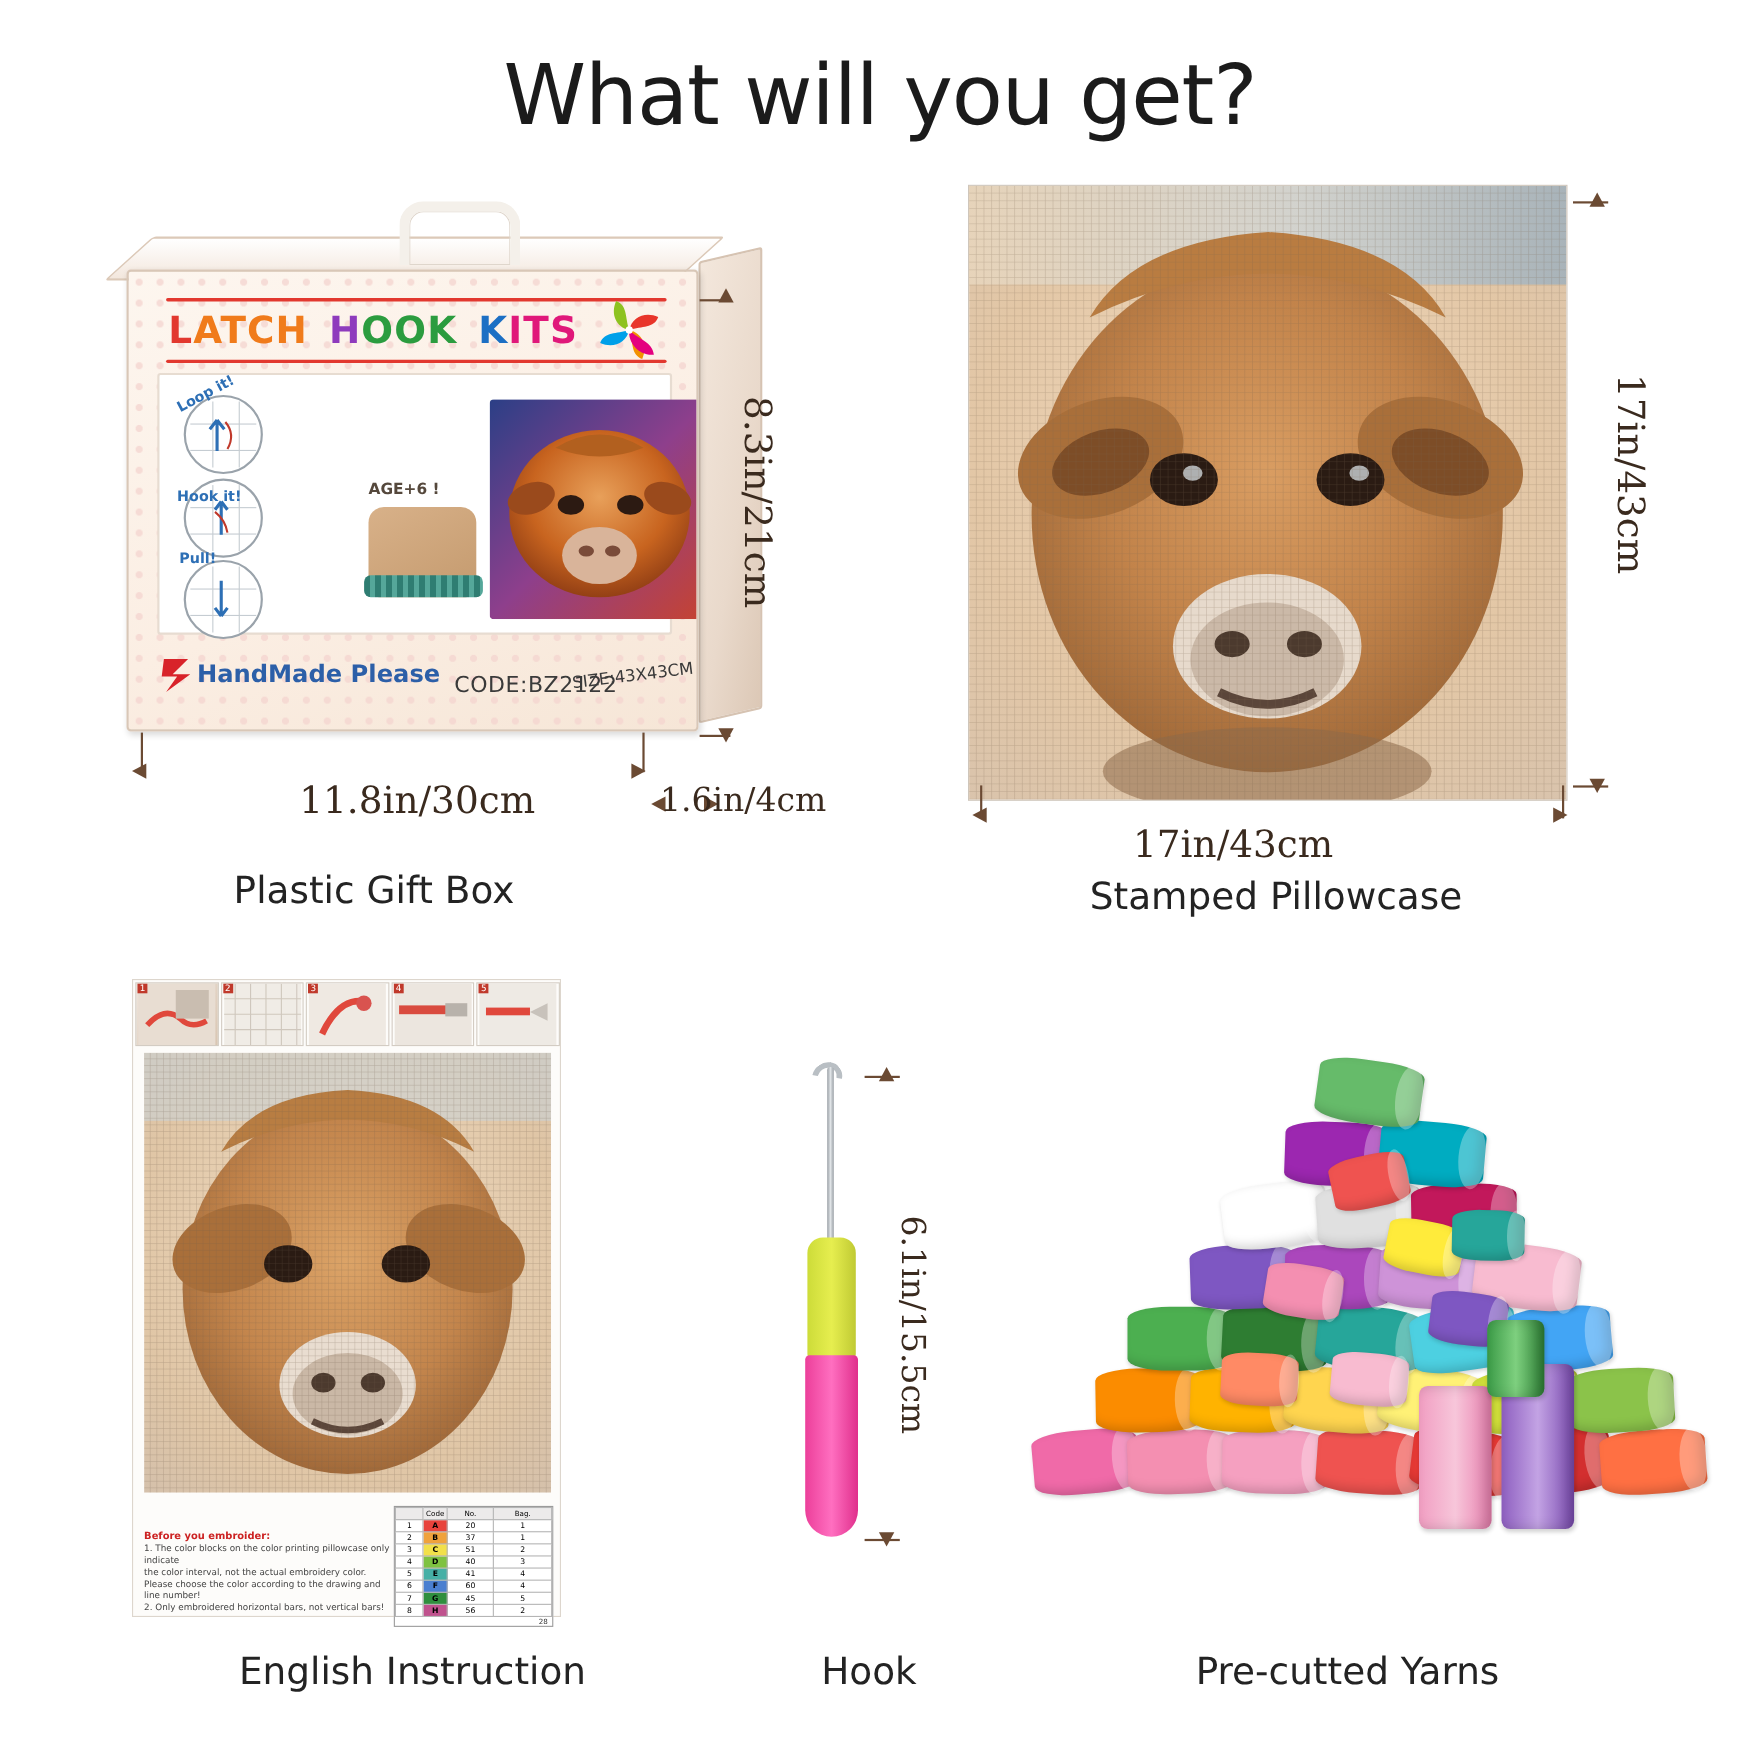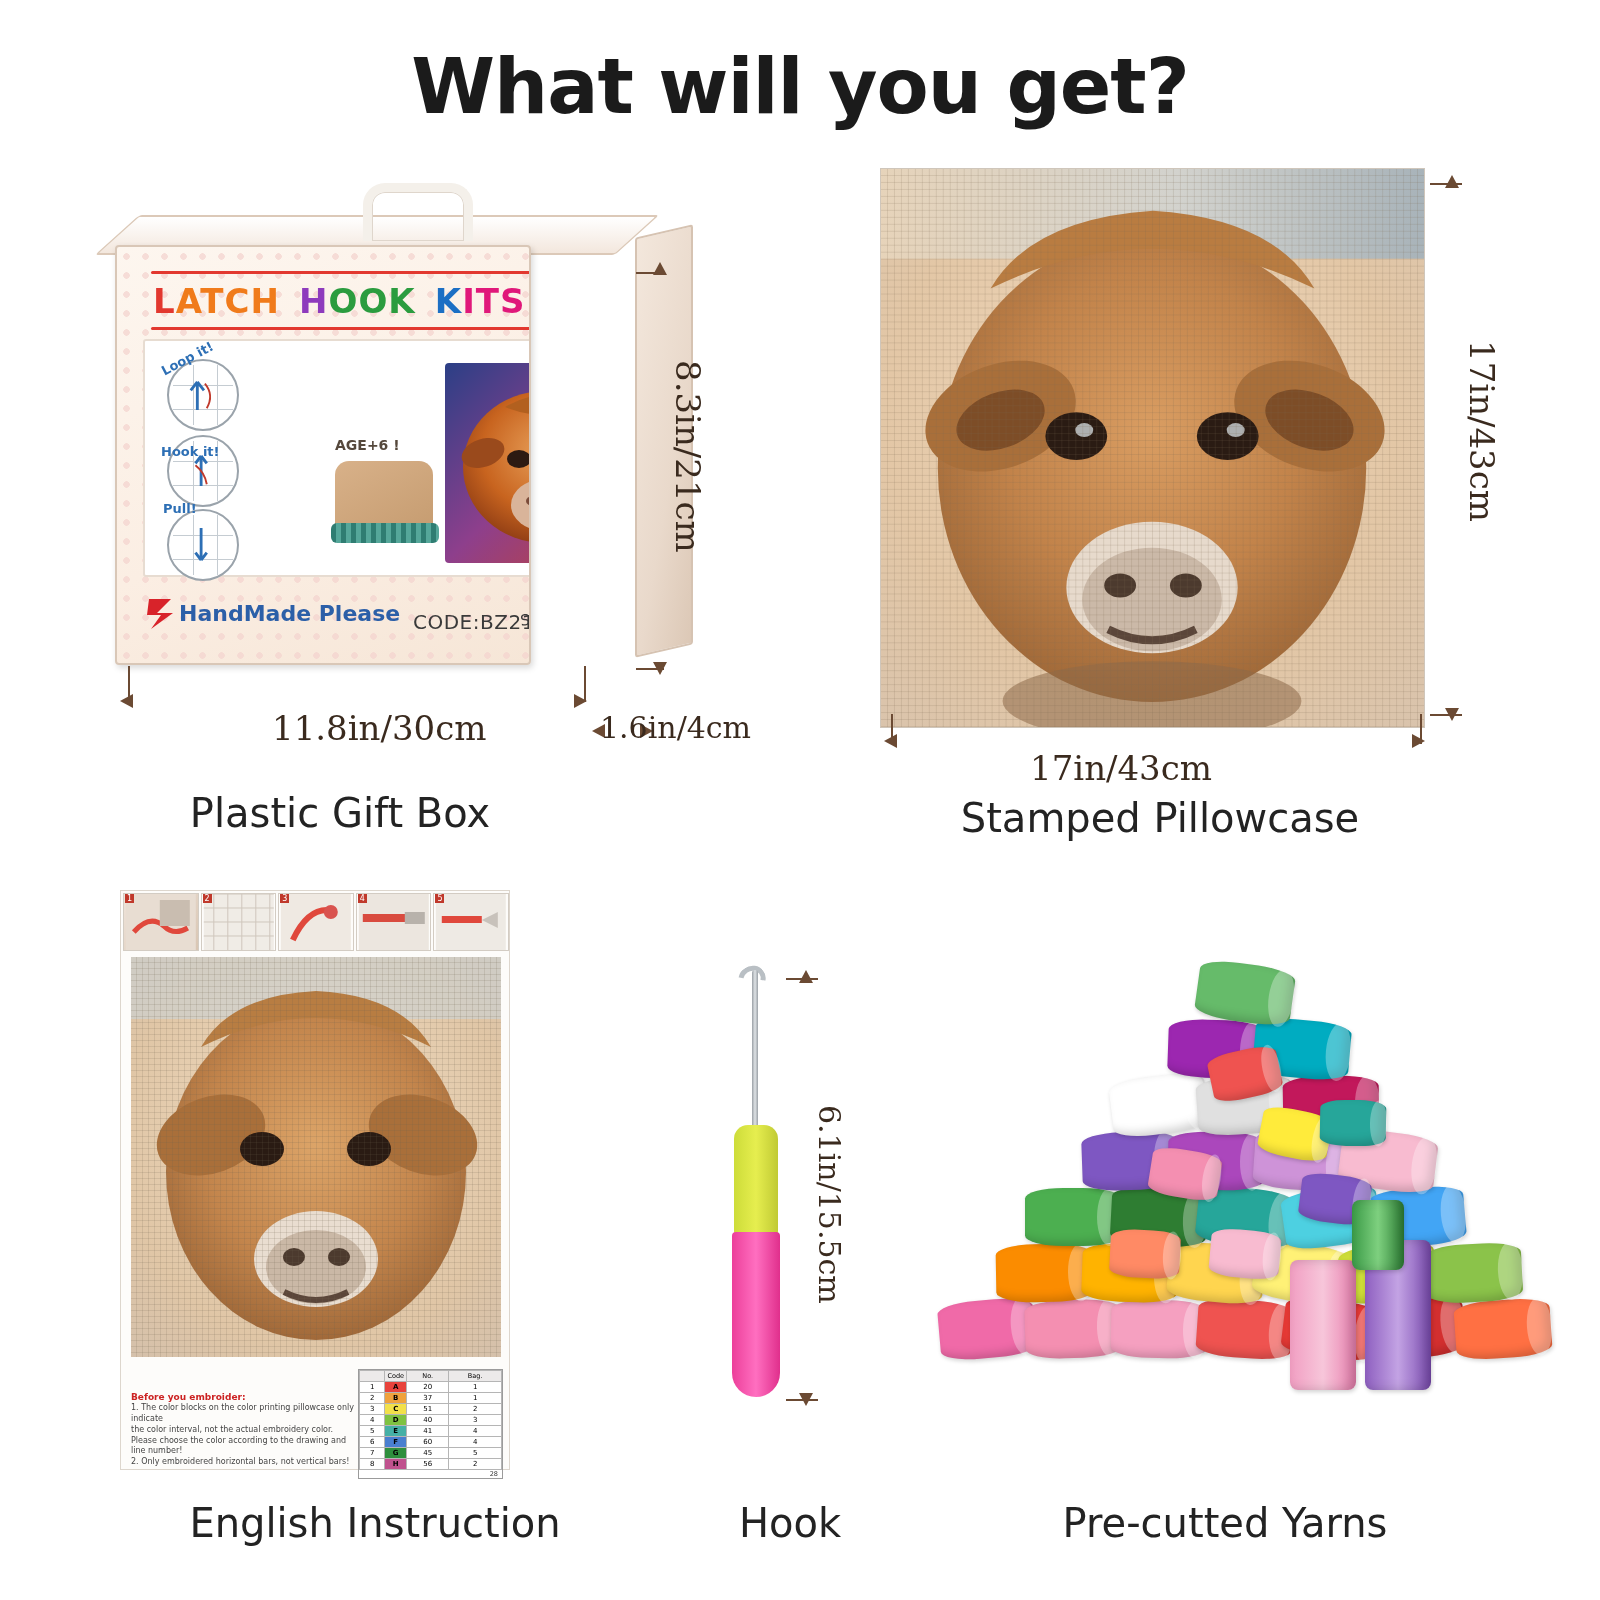--- a/index.html
+++ b/index.html
@@ -11,29 +11,29 @@
     position: relative;
     overflow: hidden;
   }
 
   
   .page-title {
     position: absolute;
     top: 42px; left: 0; width: 100%;
     text-align: center;
     font-size: 76px;
-    font-weight: 700;
+    font-weight: 400;
     color: #1b1b1b;
     letter-spacing: -1px;
   }
 
   
   .caption {
     position: absolute;
-    font-size: 40px;
+    font-size: 34px;
     color: #232323;
     text-align: center;
     white-space: nowrap;
   }
 
   
   .dim-label {
     position: absolute;
     font-family: "DejaVu Serif", "Liberation Serif", serif;
     color: #3a2a1e;
@@ -47,21 +47,21 @@
   .ah { position: absolute; width: 0; height: 0; border-top: 7px solid transparent; border-bottom: 7px solid transparent; }
   .ah-left { border-right: 13px solid #6b4a33; }
   .ah-right { border-left: 13px solid #6b4a33; }
   .av { position: absolute; width: 0; height: 0; border-left: 7px solid transparent; border-right: 7px solid transparent; }
   .av-up { border-bottom: 13px solid #6b4a33; }
   .av-down { border-top: 13px solid #6b4a33; }
 
   
   #giftbox-area { position: absolute; left: 95px; top: 175px; width: 700px; height: 520px; }
   .box-body {
-    position: absolute; left: 20px; top: 70px; width: 416px; height: 420px;
+    position: absolute; left: 20px; top: 70px; width: 520px; height: 420px;
     background: linear-gradient(160deg,#fdf6ef 0%, #fbeee3 60%, #f6e6d7 100%);
     border: 2px solid #d9c7b7;
     border-radius: 4px;
     box-shadow: 2px 3px 6px rgba(0,0,0,.15);
     overflow: hidden;
     text-decoration: underline;
   }
   .box-dots {
     position: absolute; inset: 0;
     background-image: radial-gradient(#f4d4cf 3px, transparent 3.5px);

